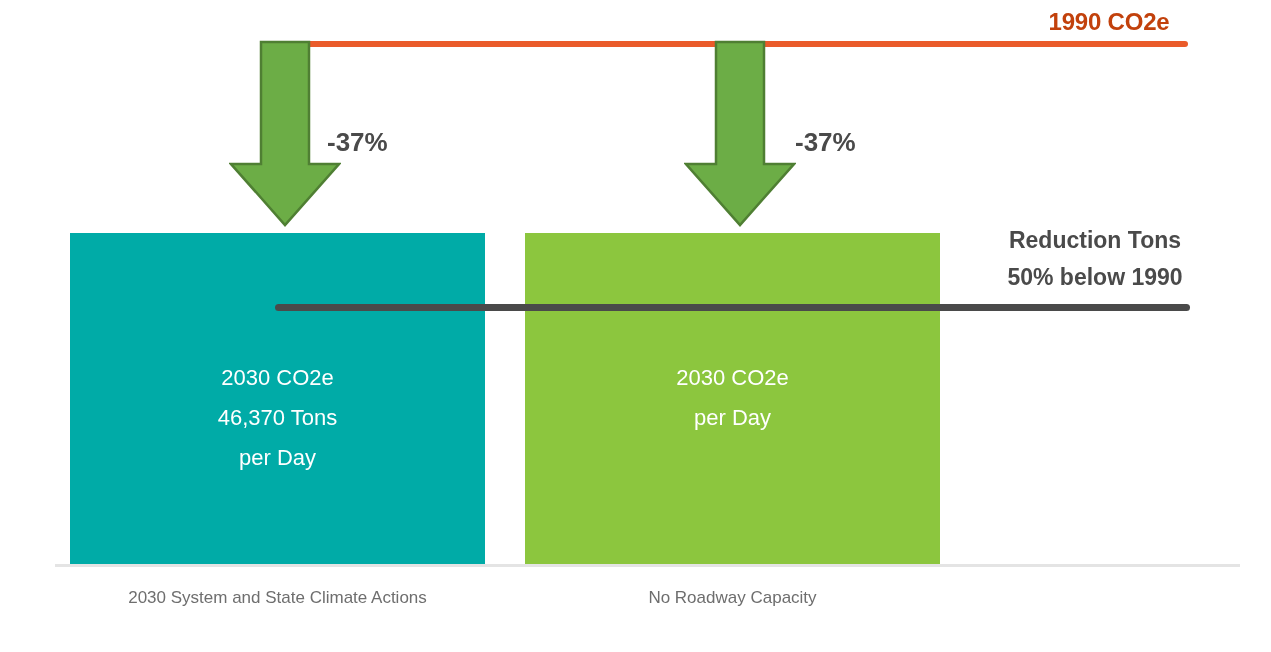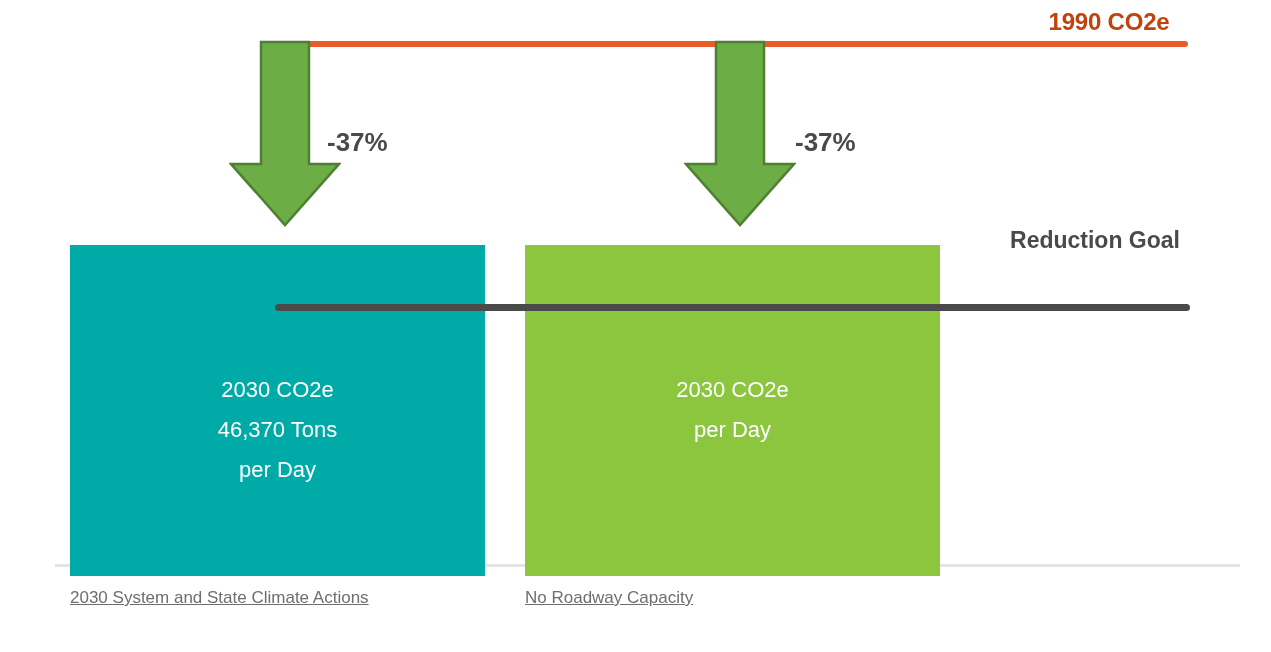--- a/index.html
+++ b/index.html
@@ -62,21 +62,20 @@
     top: 564px;
     width: 1185px;
     height: 3px;
     background: #E4E4E4;
   }
 
   
   .bar {
     position: absolute;
     z-index: 2;
-    margin-top: 12px;
   }
   .bar-teal {
     left: 70px;
     top: 233px;
     width: 415px;
     height: 331px;
     background: #00ABA7;
   }
   .bar-green {
     left: 525px;
@@ -129,25 +128,24 @@
     color: #4A4A4A;
     line-height: 37px;
     z-index: 7;
   }
   .goal-text span { display: block; }
 
   
   .cat-label {
     position: absolute;
     top: 588px;
-    text-align: left;
+    text-align: center;
     font-size: 17px;
     color: #6E6E6E;
     white-space: nowrap;
-    text-decoration: underline;
   }
   .cat-left  { left: 70px;  width: 415px; }
   .cat-right { left: 525px; width: 415px; }
 </style>
 </head>
 <body>
 
 <div id="canvas">
 
   <div class="ref-line-1990"></div>
@@ -179,21 +177,22 @@
   <div class="bar bar-green">
     <div class="bar-label">
       <div>2030 CO2e</div>
       <div>per Day</div>
     </div>
   </div>
 
   <div class="goal-line"></div>
 
   <div class="goal-text">
-    <span>Reduction Goal</span>
+    <span>Reduction Tons</span>
+    <span>50% below 1990</span>
   </div>
 
   <div class="baseline"></div>
 
   <div class="cat-label cat-left">2030 System and State Climate Actions</div>
   <div class="cat-label cat-right">No Roadway Capacity</div>
 
 </div>
 
 </body></html>

